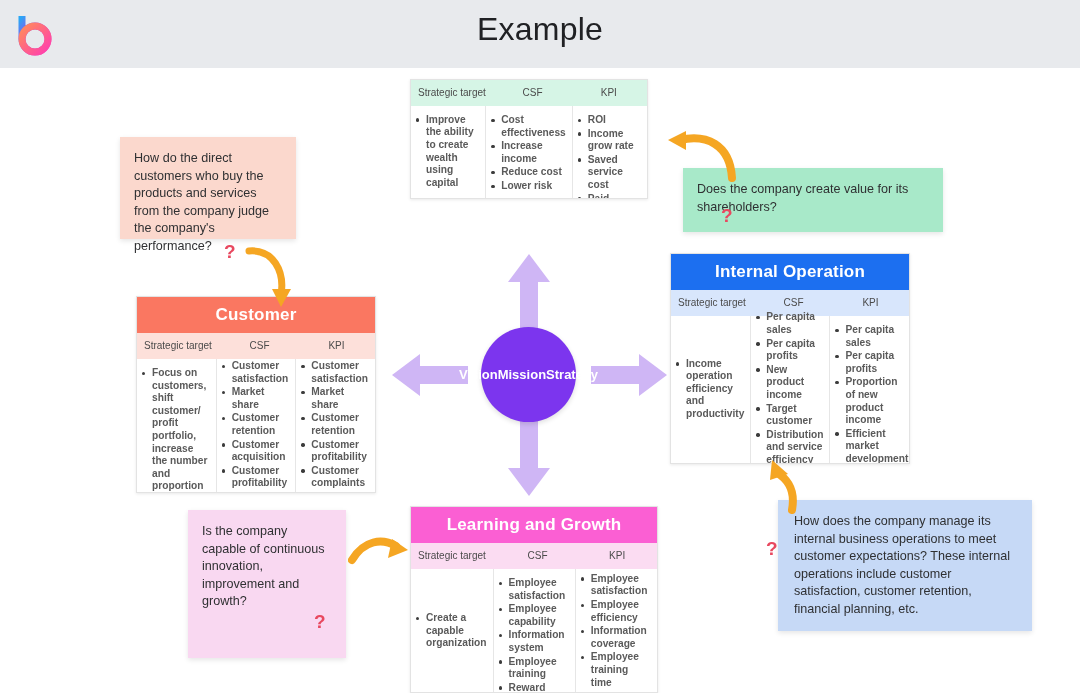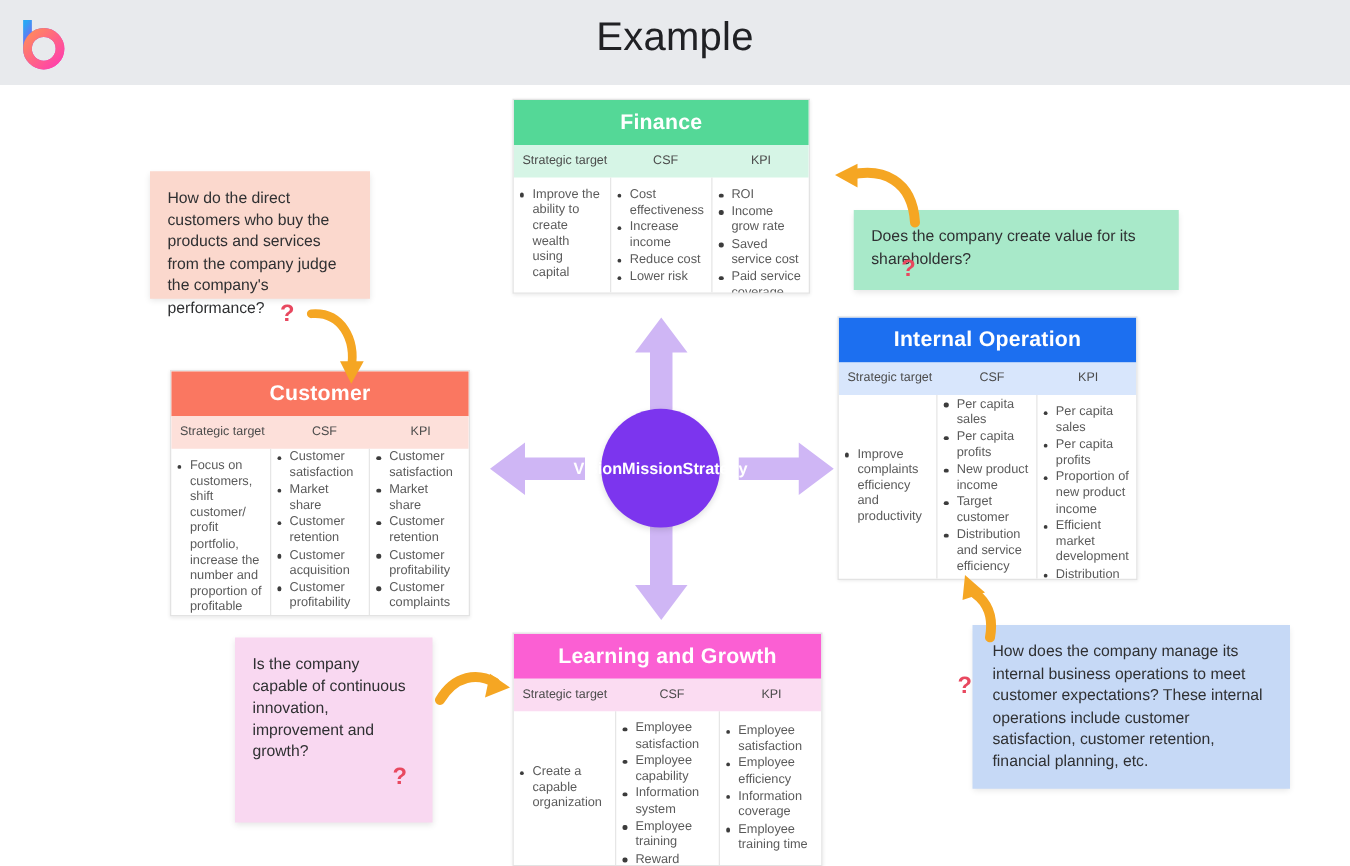--- a/index.html
+++ b/index.html
@@ -55,20 +55,21 @@
     border-left: 1px solid #e6e6e6;
   }
   .body-cell:first-child { border-left: none; }
   .body-cell ul { list-style: none; }
   .body-cell li {
     position: relative;
     padding-left: 11px;
     font-size: 10.2px; line-height: 12.6px;
     color: #5a5a5a;
     margin-bottom: 1px;
+    font-weight: bold;
   }
   .body-cell li::before {
     content: ""; position: absolute; left: 1px; top: 4.6px;
     width: 3.4px; height: 3.4px; border-radius: 50%;
     background: #3c3c3c;
   }
   .mid-v  { display: flex; align-items: center; }
   .mid-v ul { width: 100%; }
 
   
@@ -154,21 +155,20 @@
     <path d="M78 24 L50 3 L50 15 L2 15 L2 33 L50 33 L50 45 Z" fill="#cfb6f5"></path>
   </svg>
 
   <div class="hub">
     <span>Vision</span>
     <span>Mission</span>
     <span>Strategy</span>
   </div>
 
   <div class="card" id="card-finance">
-    <div class="card-head" style="background:#54d897">Finance</div>
     <div class="sub-row" style="background:#d6f5e6">
       <div class="sub-cell first">Strategic target</div>
       <div class="sub-cell">CSF</div>
       <div class="sub-cell">KPI</div>
     </div>
     <div class="body-row">
       <div class="body-cell mid-v">
         <ul>
             <li>Improve the ability to create wealth using capital</li>
           </ul>
@@ -229,21 +229,21 @@
   <div class="card" id="card-internal">
     <div class="card-head" style="background:#1c6ff0">Internal Operation</div>
     <div class="sub-row" style="background:#d8e6fc">
       <div class="sub-cell first">Strategic target</div>
       <div class="sub-cell">CSF</div>
       <div class="sub-cell">KPI</div>
     </div>
     <div class="body-row">
       <div class="body-cell mid-v">
         <ul>
-            <li>Improve complaints efficiency and productivity</li>
+            <li>Income operation efficiency and productivity</li>
           </ul>
       </div>
       <div class="body-cell mid-v">
         <ul>
           <li>Per capita sales</li>
           <li>Per capita profits</li>
           <li>New product income</li>
           <li>Target customer</li>
           <li>Distribution and service efficiency</li>
         </ul>

